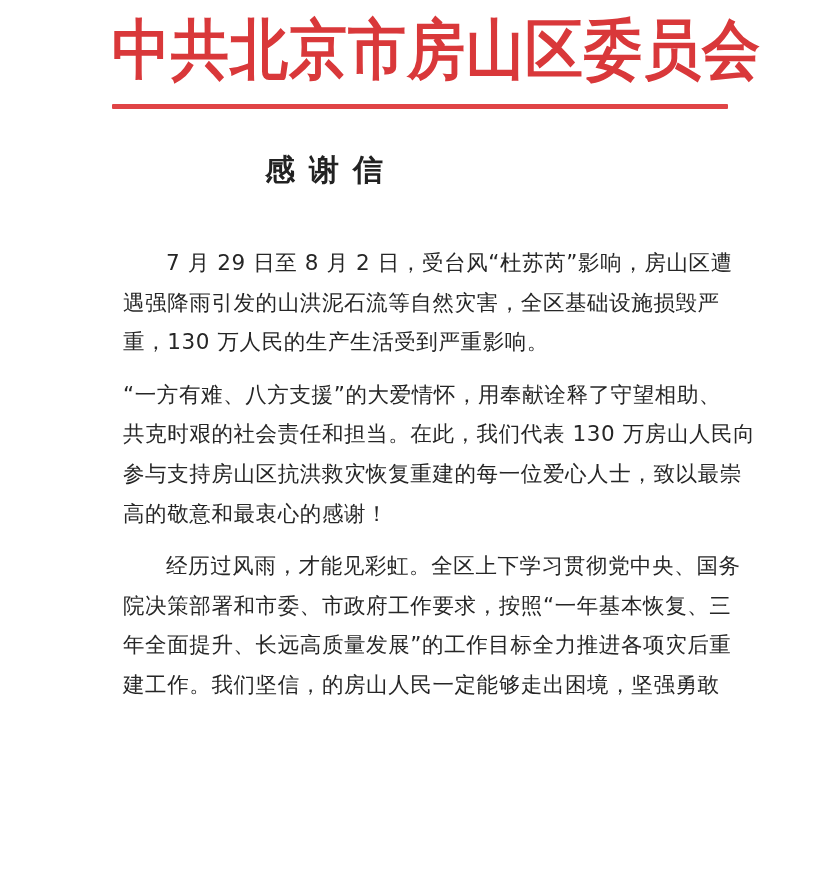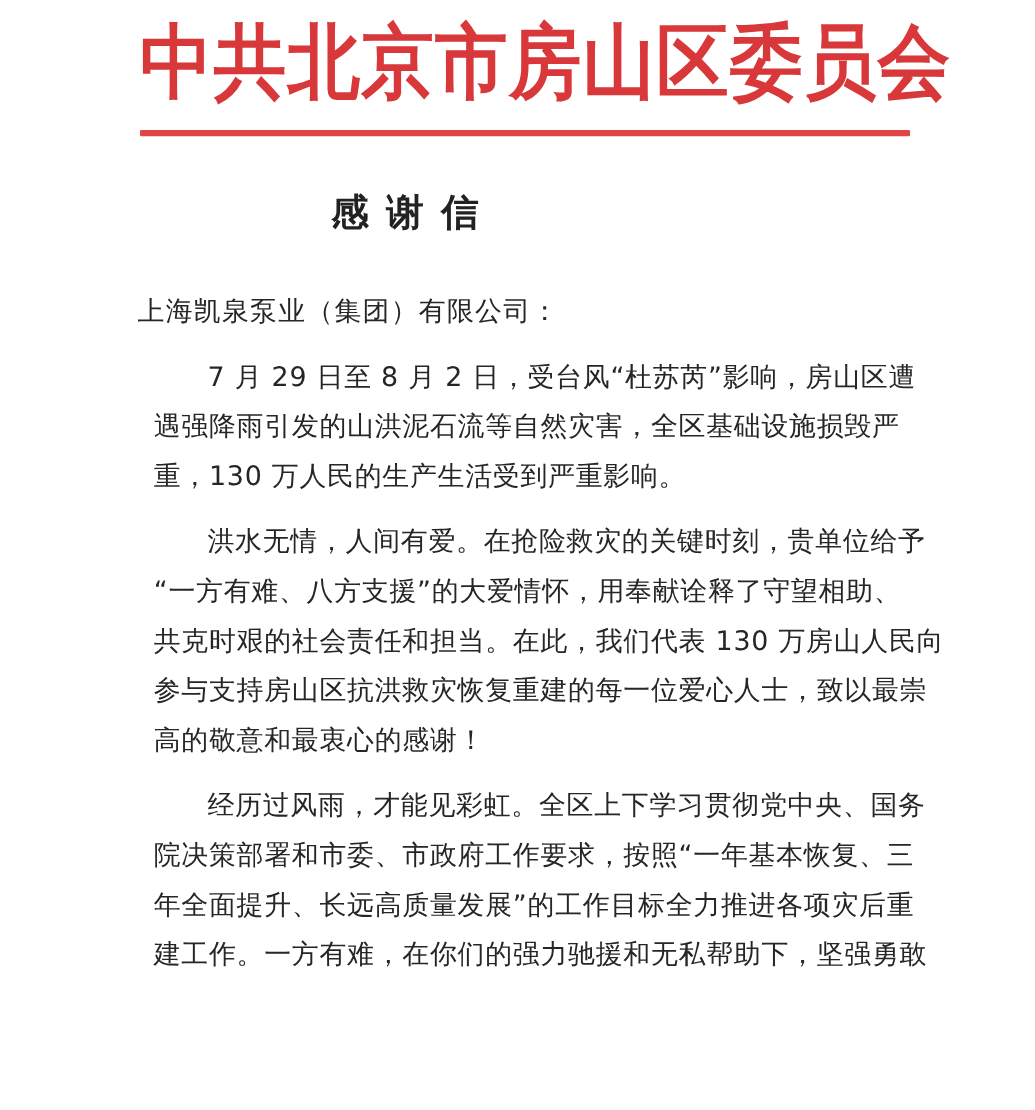--- a/index.html
+++ b/index.html
@@ -82,36 +82,34 @@
   </style>
 </head>
 <body>
 
 <div class="letterhead">中共北京市房山区委员会</div>
 <div class="red-rule"></div>
 
 <div class="doc-title">感谢信</div>
 
 <div class="body-text">
-  <p class="salutation">上海凯泉泵业（集团）有限公司：</p>
 
   <p class="para">
     <span class="line">7 月 29 日至 8 月 2 日，受台风“杜苏芮”影响，房山区遭</span>
     <span class="line" style="text-indent:0">遇强降雨引发的山洪泥石流等自然灾害，全区基础设施损毁严</span>
     <span class="line" style="text-indent:0">重，130 万人民的生产生活受到严重影响。</span>
   </p>
 
   <p class="para">
-    <span class="line">洪水无情，人间有爱。在抢险救灾的关键时刻，贵单位给予</span>
     <span class="line" style="text-indent:0">“一方有难、八方支援”的大爱情怀，用奉献诠释了守望相助、</span>
     <span class="line" style="text-indent:0">共克时艰的社会责任和担当。在此，我们代表 130 万房山人民向</span>
     <span class="line" style="text-indent:0">参与支持房山区抗洪救灾恢复重建的每一位爱心人士，致以最崇</span>
     <span class="line" style="text-indent:0">高的敬意和最衷心的感谢！</span>
   </p>
 
   <p class="para">
     <span class="line">经历过风雨，才能见彩虹。全区上下学习贯彻党中央、国务</span>
     <span class="line" style="text-indent:0">院决策部署和市委、市政府工作要求，按照“一年基本恢复、三</span>
     <span class="line" style="text-indent:0">年全面提升、长远高质量发展”的工作目标全力推进各项灾后重</span>
-    <span class="line" style="text-indent:0">建工作。一方有难，在你们的强力驰援和无私帮助下，坚强勇敢</span>
+    <span class="line" style="text-indent:0">建工作。我们坚信，的房山人民一定能够走出困境，坚强勇敢</span>
   </p>
 
 </div>
 
 </body></html>

